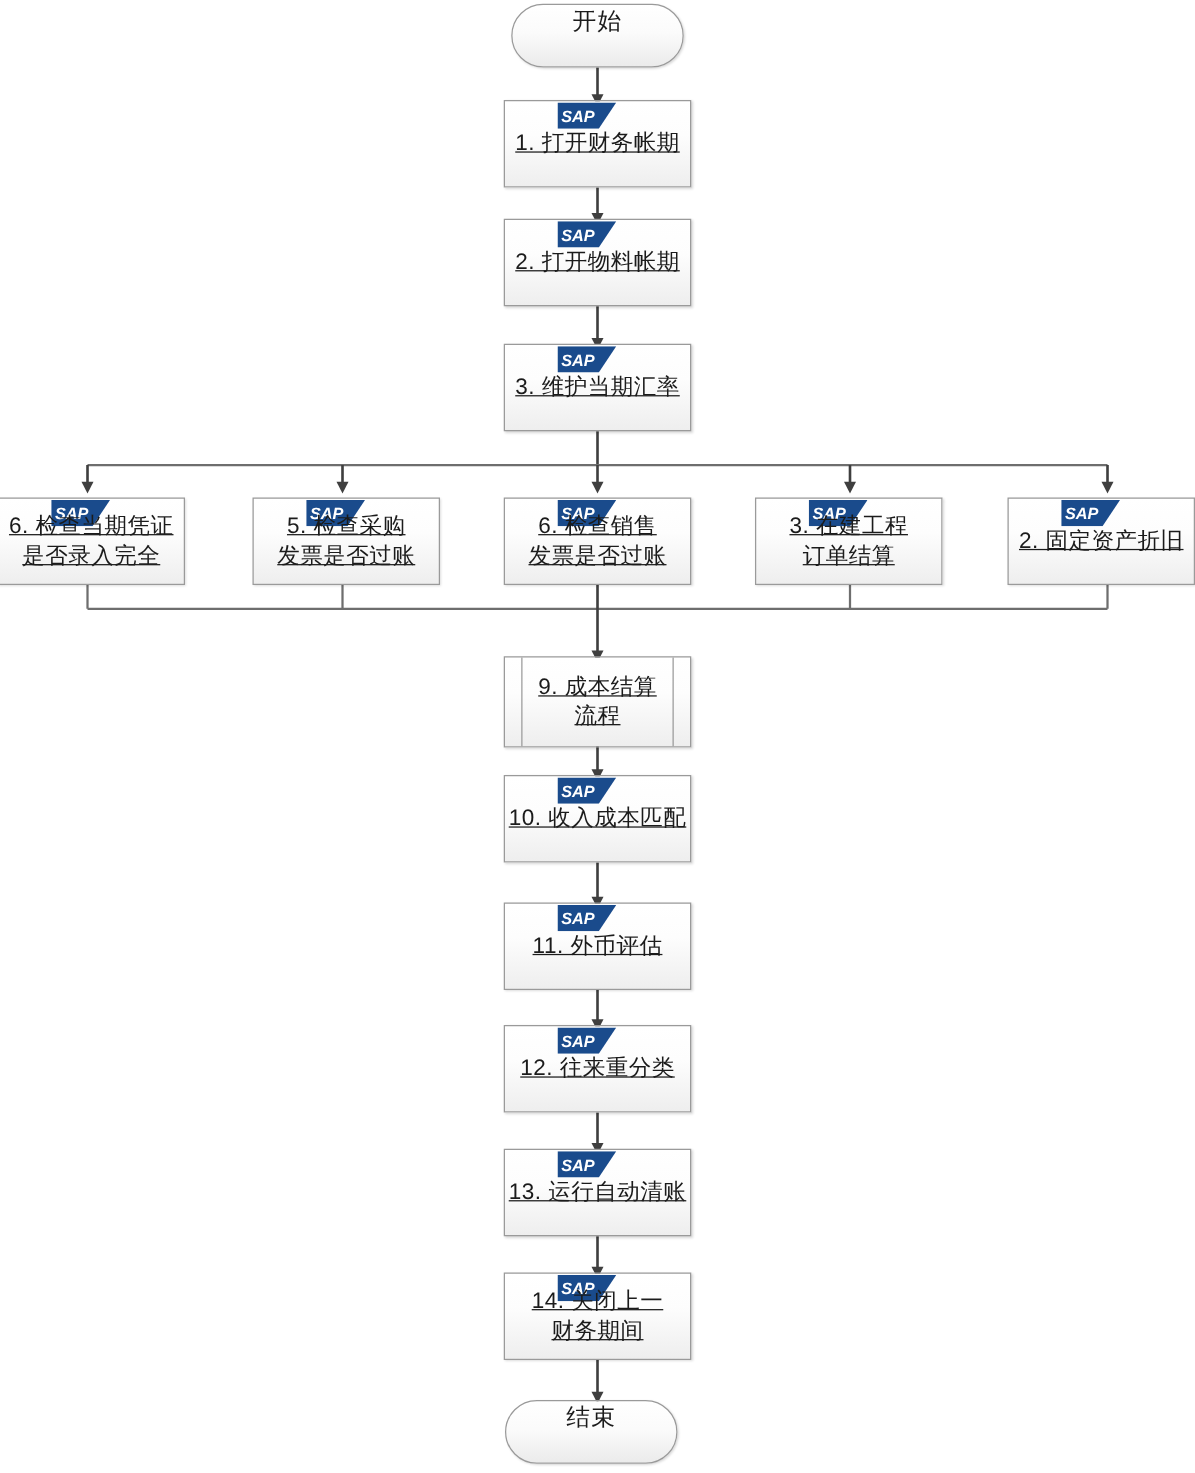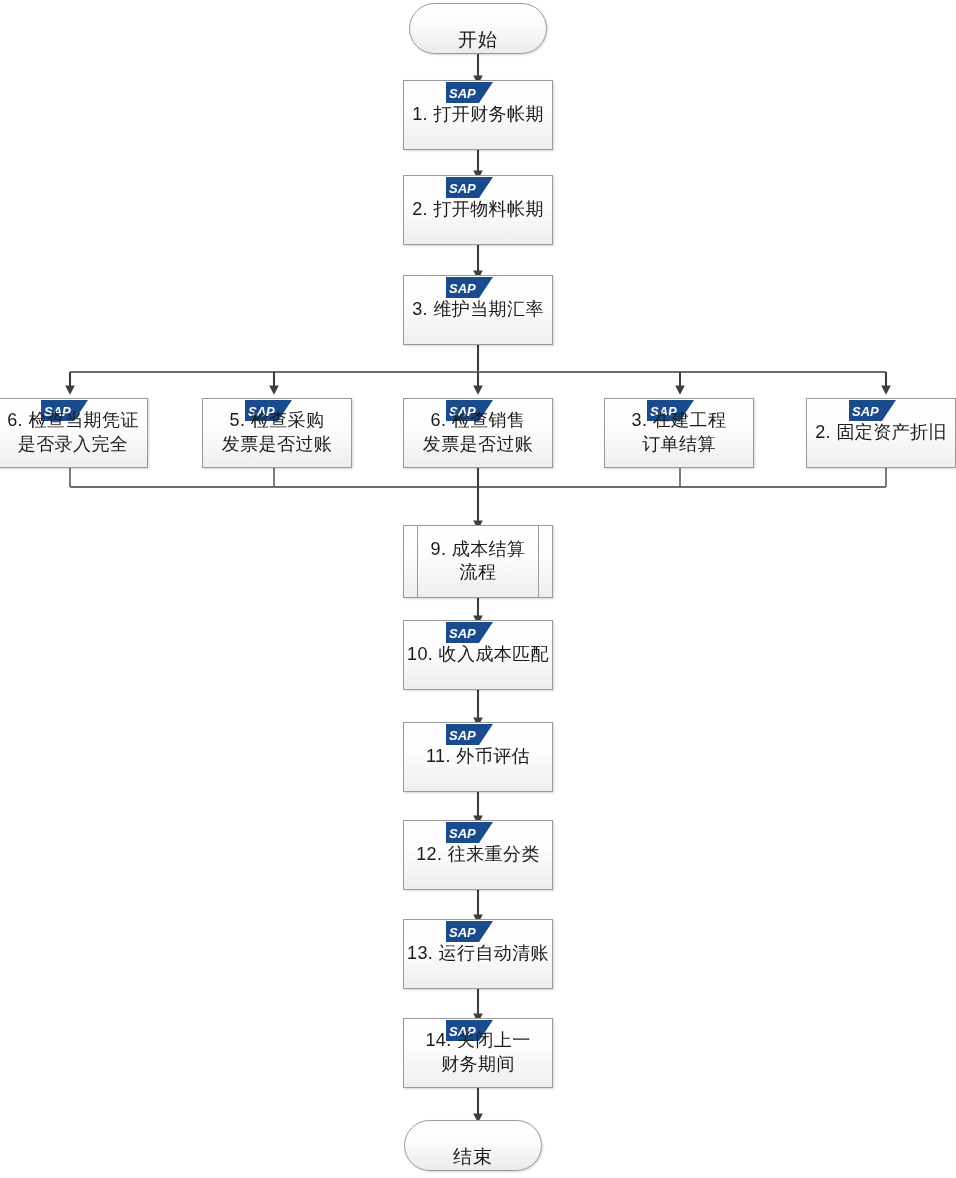--- a/index.html
+++ b/index.html
@@ -26,21 +26,21 @@
     height: 1178px;
   }
   
   .terminator {
     position: absolute;
     box-sizing: border-box;
     border: 1.6px solid #9a9a9a;
     border-radius: 999px;
     background: linear-gradient(180deg, #ffffff 0%, #fbfbfb 45%, #ebebeb 100%);
     display: flex;
-    align-items: flex-end;
+    align-items: flex-start;
     justify-content: center;
     color: #1b1b1b;
     font-size: 19px;
     letter-spacing: 1px;
     box-shadow: 1px 1px 2px rgba(0,0,0,0.16);
   }
   
   .node {
     position: absolute;
     box-sizing: border-box;
@@ -53,20 +53,21 @@
     left: 0;
     right: 0;
     top: 50%;
     transform: translateY(-50%);
     text-align: center;
     color: #1b1b1b;
     font-size: 18px;
     line-height: 1.32;
     white-space: pre-line;
     letter-spacing: 0.4px;
+    text-decoration: underline;
   }
   
   .node.predefined .rail {
     position: absolute;
     top: 0;
     bottom: 0;
     width: 1.4px;
     background: #9a9a9a;
   }
   .node.predefined .rail.left  { left: 13px; }

